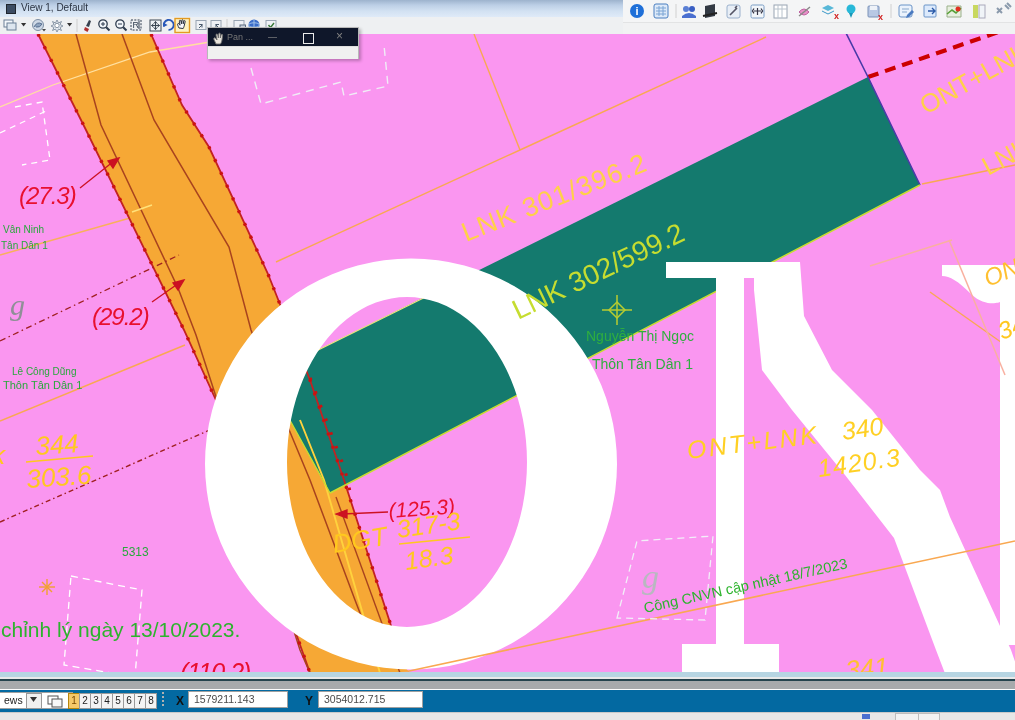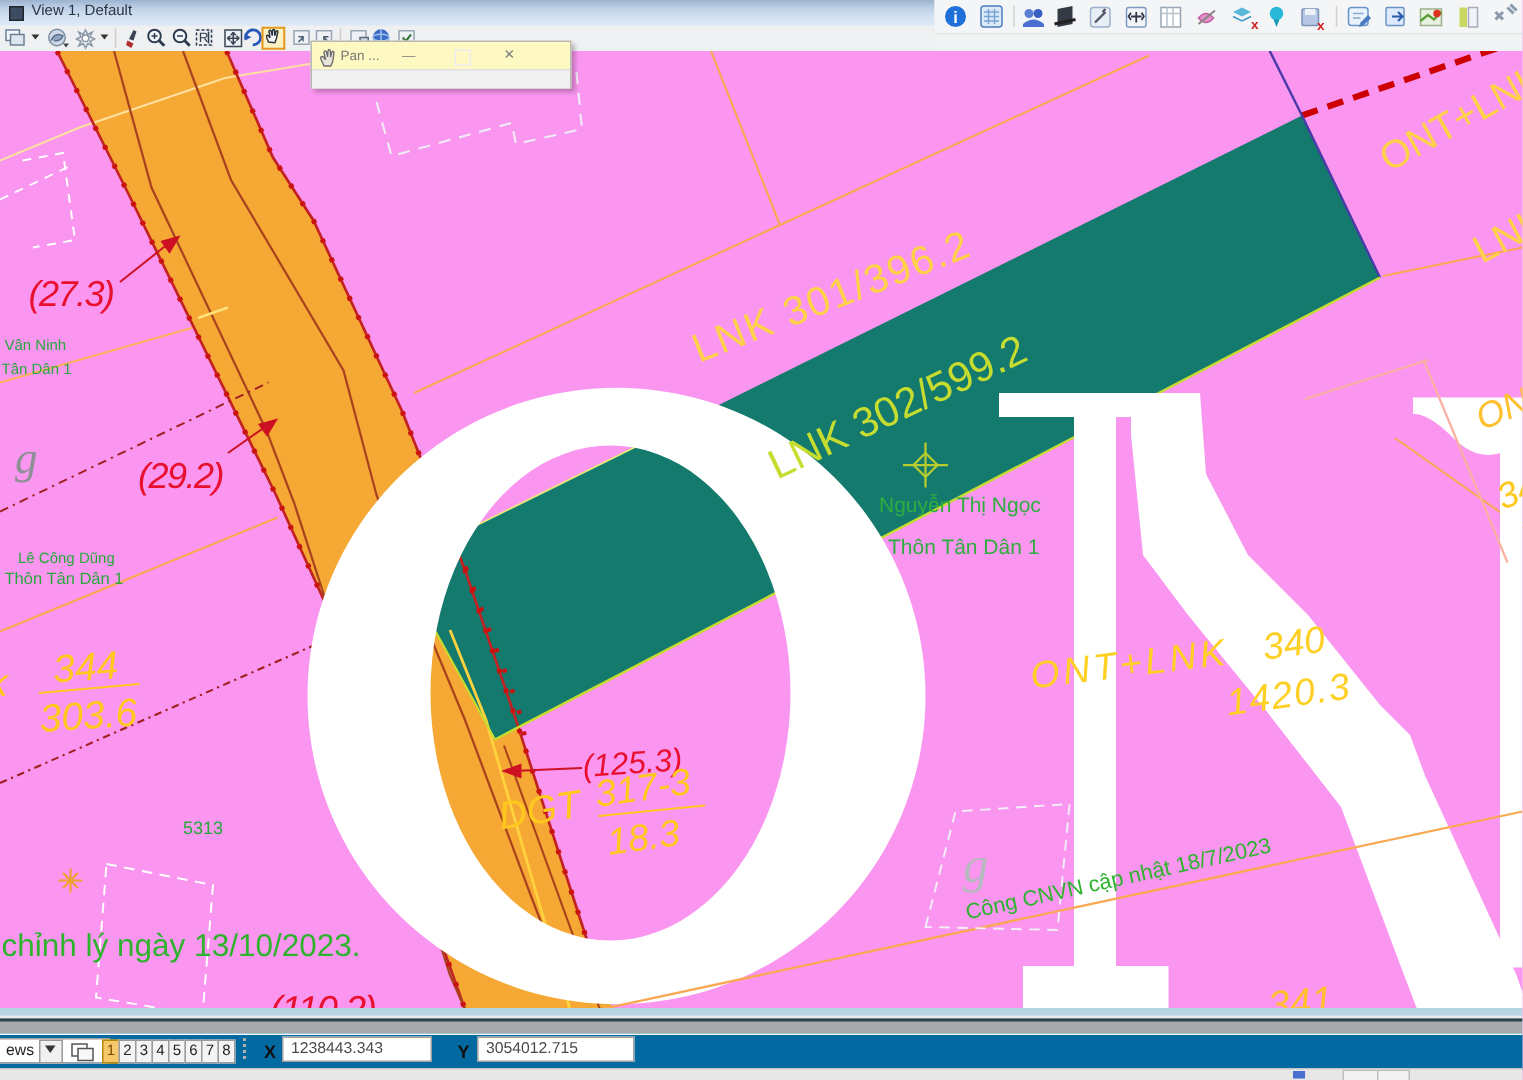--- a/index.html
+++ b/index.html
@@ -7,21 +7,21 @@
        font-family:"Liberation Sans",sans-serif;background:#e9e9e9;}
   #titlebar{position:absolute;left:0;top:0;width:623px;height:17px;
     background:linear-gradient(180deg,#9db3cd 0%,#bccfe6 30%,#d2e1f2 65%,#dfeaf8 100%);
     font-size:10px;color:#2a3342;z-index:20;}
   #titlebar .tt{position:absolute;left:21px;top:2px;text-align:center;}
   #titlebar .ic{position:absolute;left:6px;top:4px;width:8px;height:8px;background:#3c4c63;border:1px solid #20262e;}
   #righttop{position:absolute;left:623px;top:0;width:392px;height:22px;background:#f4f5f6;z-index:20;border-bottom:1px solid #e2e3e4;}
   #toolrow{position:absolute;left:0;top:17px;width:623px;height:17px;background:#eef0f2;z-index:19;}
   #toolfill{position:absolute;left:623px;top:22px;width:392px;height:12px;background:#f1f2f3;z-index:19;}
   #panwin{position:absolute;left:207px;top:27px;width:150px;height:30px;z-index:30;
-    background:#fef9c3;border:1px solid #b8b8b8;box-shadow:2px 2px 3px rgba(0,0,0,.25);padding-left:22px;}
+    background:#0f172a;border:1px solid #b8b8b8;box-shadow:2px 2px 3px rgba(0,0,0,.25);}
   #panwin .body{position:absolute;left:0;top:18px;width:100%;height:12px;background:#f0f0f0;border-top:1px solid #e0e0e0;}
   #panwin .t{position:absolute;left:19px;top:4px;font-size:9px;color:#777;}
   #panwin .mn{position:absolute;left:60px;top:4px;font-size:9px;color:#888;}
   #panwin .rs{position:absolute;left:95px;top:5px;width:9px;height:9px;border:1px solid #ececec;}
   #panwin .cl{position:absolute;left:128px;top:1px;font-size:12px;color:#808080;}
   #statusbar{position:absolute;left:0;top:689px;width:1015px;height:23px;background:#0369a1;z-index:20;border-top:1px solid #fdfdfd;padding-left:28px;}
   #botstrip{position:absolute;left:0;top:712px;width:1015px;height:8px;background:#e7e7e7;z-index:20;border-top:1px solid #c9c9c9;}
   #grayband{position:absolute;left:0;top:679px;width:1015px;height:10px;background:#a7aaac;z-index:20;border-top:2px solid #25444e;}
   #bluestrip{position:absolute;left:0;top:672px;width:1015px;height:5px;background:#b7d5e2;z-index:18;}
   .vbtn{position:absolute;top:693px;width:10px;height:14px;background:#f4f4f4;border:1px solid #9a9a9a;
@@ -292,19 +292,19 @@
   <div class="vbtn" style="left:68px;background:#f5c96a;border-color:#b8860b;color:#7a4a00">1</div>
   <div class="vbtn" style="left:79px">2</div>
   <div class="vbtn" style="left:90px">3</div>
   <div class="vbtn" style="left:101px">4</div>
   <div class="vbtn" style="left:112px">5</div>
   <div class="vbtn" style="left:123px">6</div>
   <div class="vbtn" style="left:134px">7</div>
   <div class="vbtn" style="left:145px">8</div>
   <div style="position:absolute;left:162px;top:692px;width:1px;height:14px;border-left:2px dotted #b0b0b0;z-index:21"></div>
   <div class="lbl" style="left:176px">X</div>
-  <div class="fld" style="left:188px;width:93px">1238443.343</div>
+  <div class="fld" style="left:188px;width:93px">1579211.143</div>
   <div class="lbl" style="left:305px">Y</div>
   <div class="fld" style="left:318px;width:98px">3054012.715</div>
   <div id="botstrip"></div>
   <div style="position:absolute;left:895px;top:713px;width:22px;height:7px;background:#f2f2f2;border:1px solid #bdbdbd;z-index:21"></div>
   <div style="position:absolute;left:918px;top:713px;width:20px;height:7px;background:#f2f2f2;border:1px solid #bdbdbd;z-index:21"></div>
   <div style="position:absolute;left:862px;top:714px;width:8px;height:5px;background:#4a6fd0;z-index:22"></div>
 
 </body></html>

